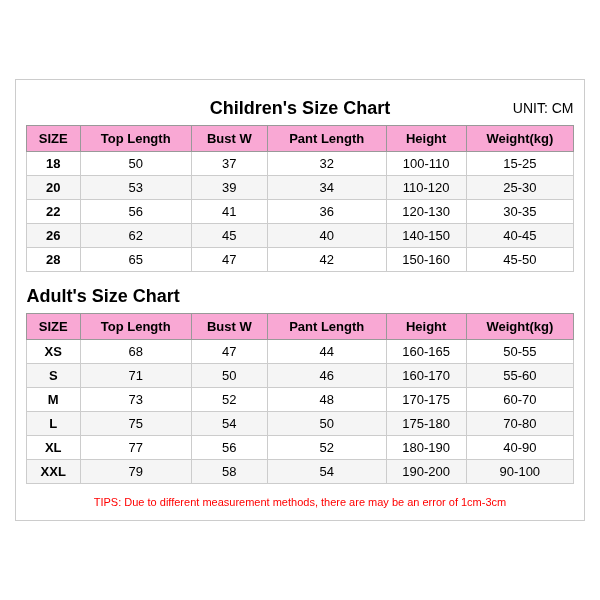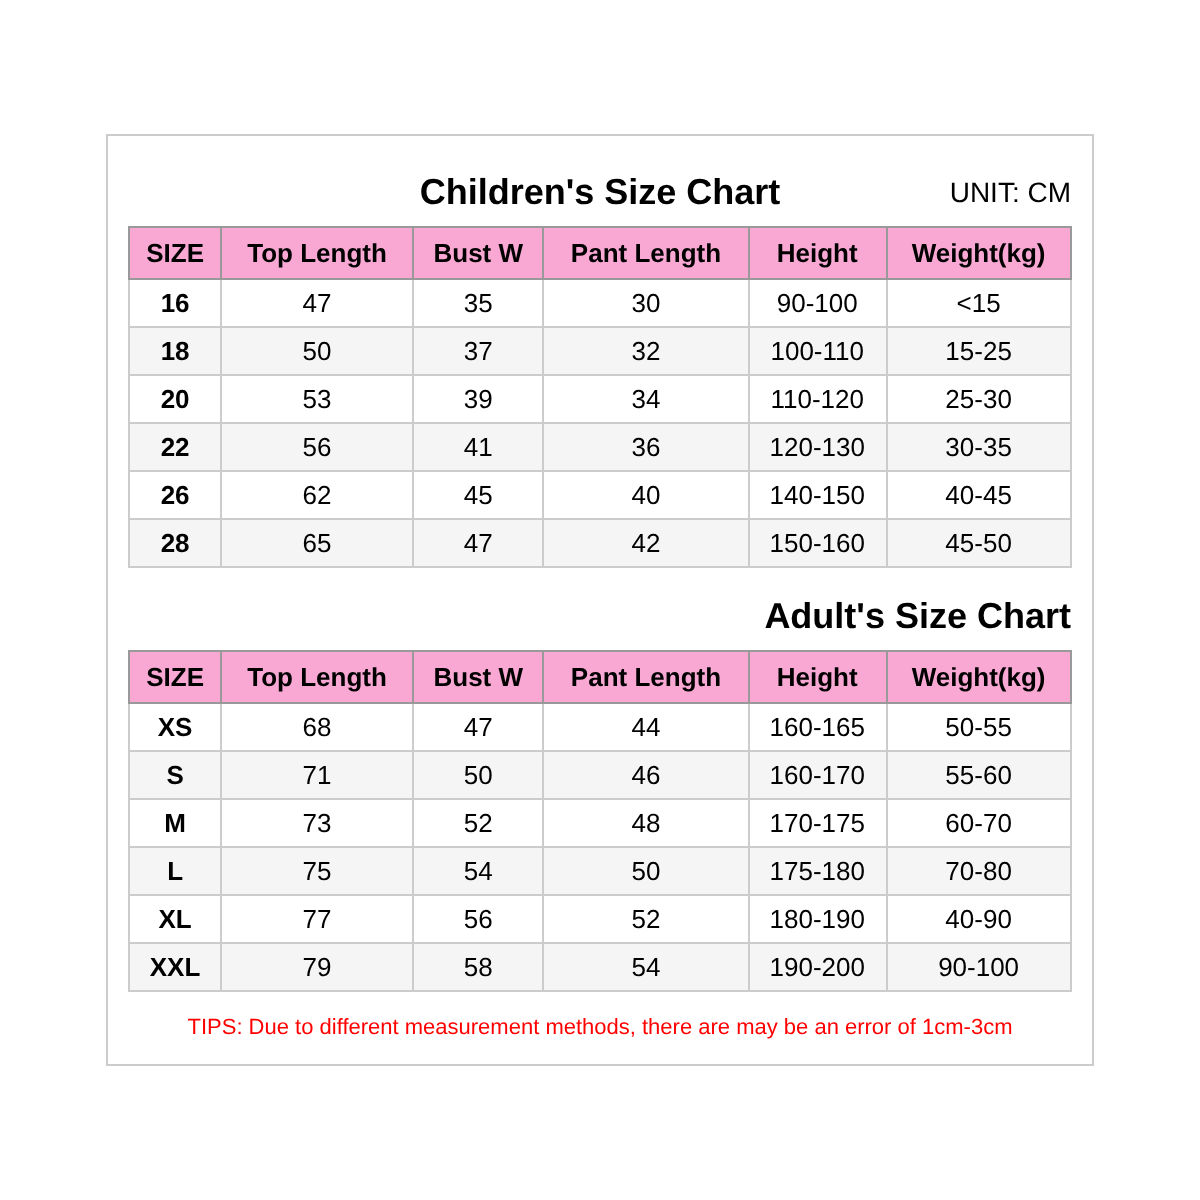--- a/index.html
+++ b/index.html
@@ -6,21 +6,21 @@
     body {
       width: 600px;
       height: 600px;
       background: #fff;
       font-family: Arial, sans-serif;
       display: flex;
       align-items: center;
       justify-content: center;
     }
     .container {
-      width: 494px;
+      width: 570px;
       border: 1px solid #ccc;
       padding: 10px;
     }
     table {
       width: 100%;
       border-collapse: collapse;
       margin-bottom: 6px;
     }
     th {
       background-color: #f9a8d4;
@@ -62,28 +62,20 @@
       <tr>
         <th>SIZE</th>
         <th>Top Length</th>
         <th>Bust W</th>
         <th>Pant Length</th>
         <th>Height</th>
         <th>Weight(kg)</th>
       </tr>
     </thead>
     <tbody id="children-body">
-    <tr>
-          <td style="font-weight: bold;">16</td>
-          <td>47</td>
-          <td>35</td>
-          <td>30</td>
-          <td>90-100</td>
-          <td>&lt;15</td>
-        </tr>
         <tr>
           <td style="font-weight: bold;">18</td>
           <td>50</td>
           <td>37</td>
           <td>32</td>
           <td>100-110</td>
           <td>15-25</td>
         </tr>
         <tr>
           <td style="font-weight: bold;">20</td>
@@ -116,21 +108,21 @@
           <td>42</td>
           <td>150-160</td>
           <td>45-50</td>
         </tr>
       </tbody>
   </table>
 
   <table>
     <thead>
       <tr>
-        <th colspan="6" style="background-color:#fff; border:none; text-align:right; padding:8px 0 6px 0;">
+        <th colspan="6" style="background-color:#fff; border:none; text-align:left; padding:8px 0 6px 0;">
           <span style="font-size:18px; font-weight:bold;">Adult's Size Chart</span>
         </th>
       </tr>
       <tr>
         <th>SIZE</th>
         <th>Top Length</th>
         <th>Bust W</th>
         <th>Pant Length</th>
         <th>Height</th>
         <th>Weight(kg)</th>

